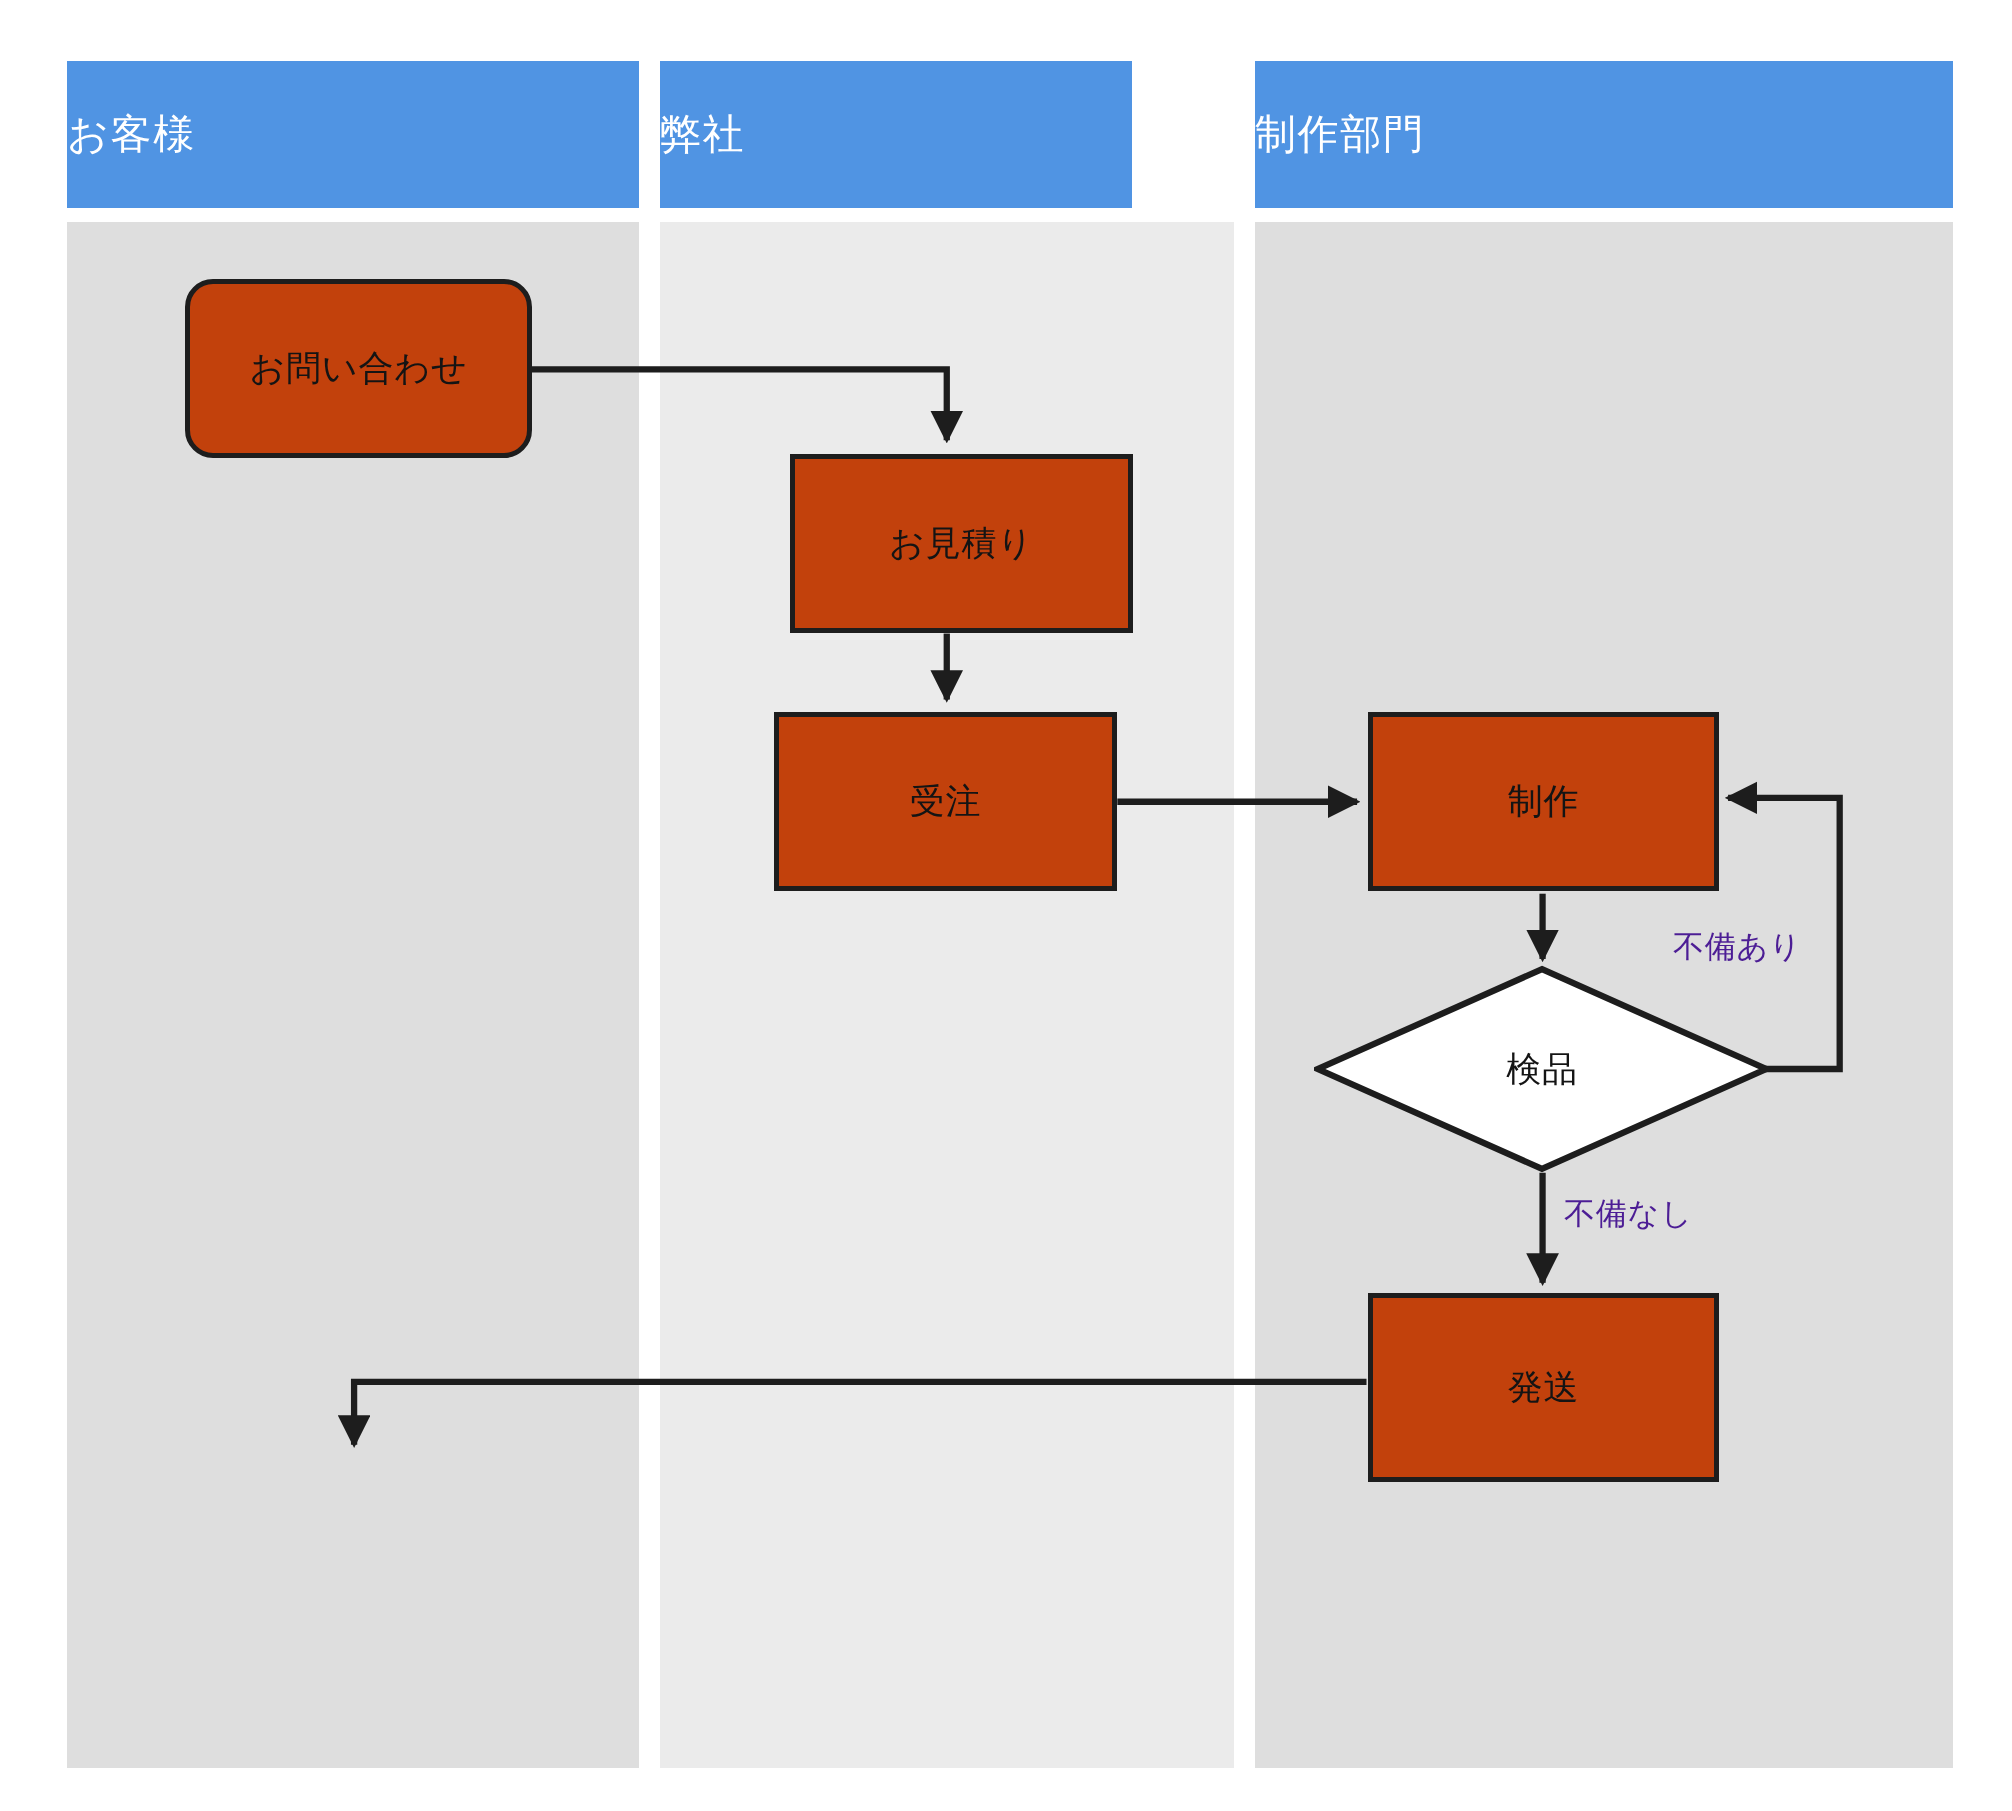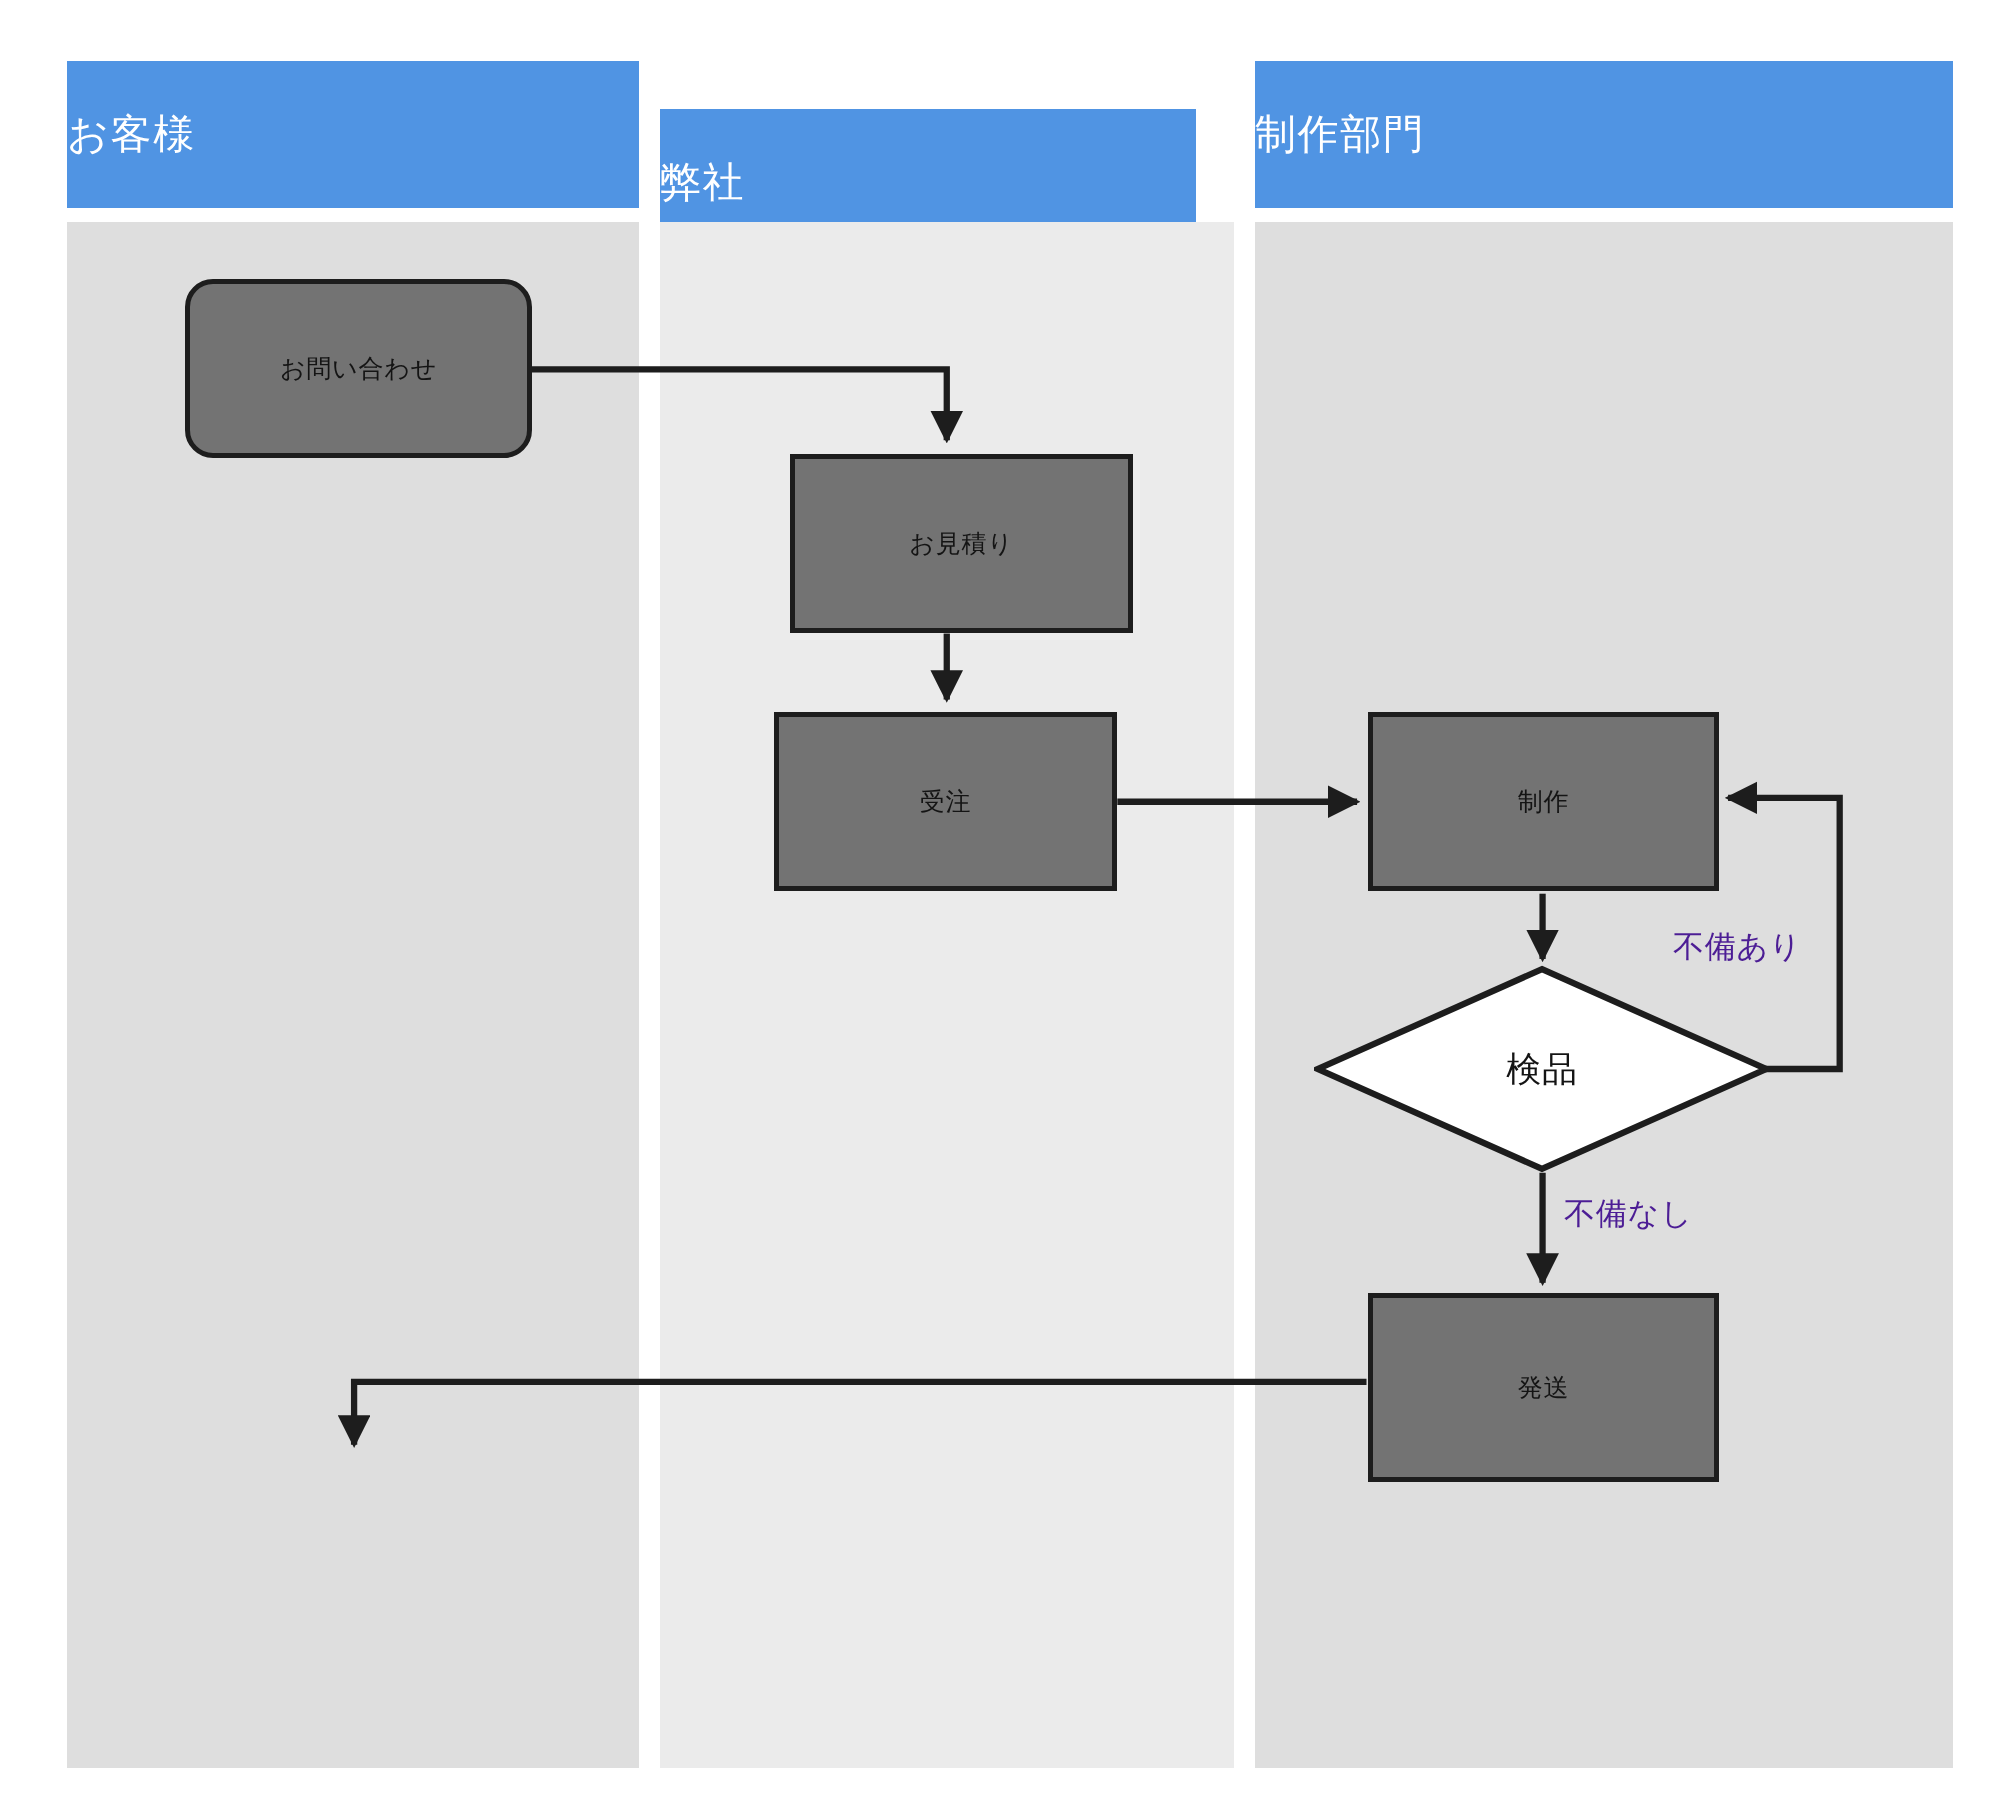--- a/index.html
+++ b/index.html
@@ -26,27 +26,27 @@
     color: #ffffff;
     font-size: 41px;
     font-weight: 400;
     letter-spacing: 1.6px;
   }
   .lane-body {
     position: absolute;
   }
   .node {
     position: absolute;
-    background: #737373;
+    background: #c2410c;
     border: 5.5px solid #1d1d1d;
     display: flex;
     align-items: center;
     justify-content: center;
     box-sizing: border-box;
-    font-size: 25px;
+    font-size: 35px;
     color: #141414;
     letter-spacing: 0.8px;
     text-align: right;
   }
   .node.rounded {
     border-radius: 28px;
   }
   .diamond-wrap {
     position: absolute;
   }
@@ -84,21 +84,21 @@
 </style>
 </head>
 <body>
 
 <div id="canvas">
 
   <div class="lane-header" style="left:67px; top:61px; width:572px; height:147px; background:#5094e3;">
     <span>お客様</span>
   </div>
 
-  <div class="lane-header" style="left:660px; top:61px; width:536px; height:147px; background:#5094e3;margin-top:48px;">
+  <div class="lane-header" style="left:660px; top:61px; width:472px; height:147px; background:#5094e3;">
     <span>弊社</span>
   </div>
 
   <div class="lane-header" style="left:1255px; top:61px; width:698px; height:147px; background:#5094e3;">
     <span>制作部門</span>
   </div>
 
   <div class="lane-body" style="left:67px; top:222px; width:572px; height:1546px; background:#dedede;"></div>
 
   <div class="lane-body" style="left:660px; top:222px; width:574px; height:1546px; background:#ebebeb;"></div>

